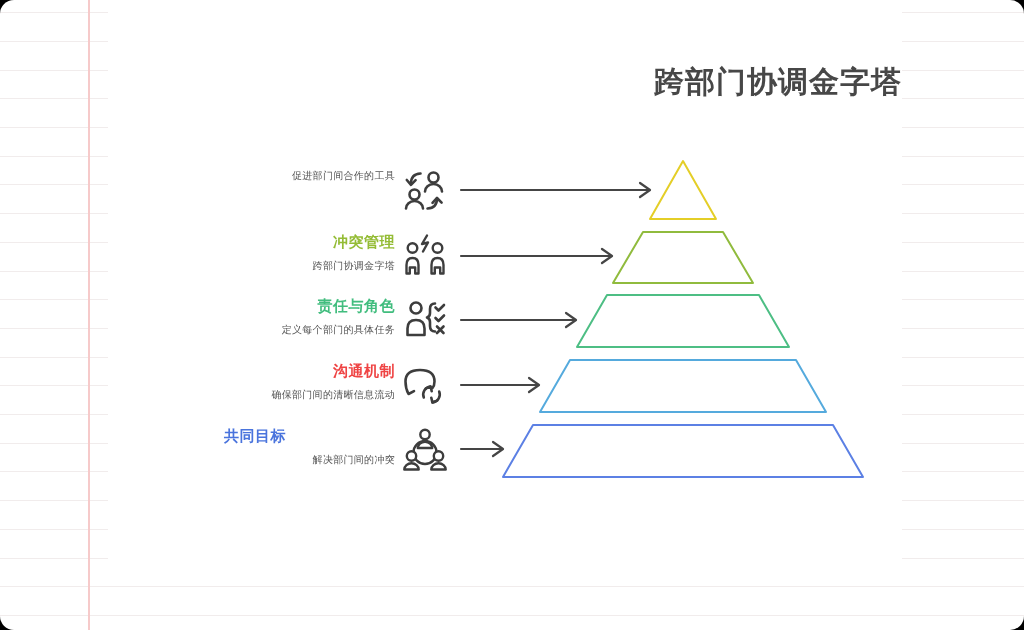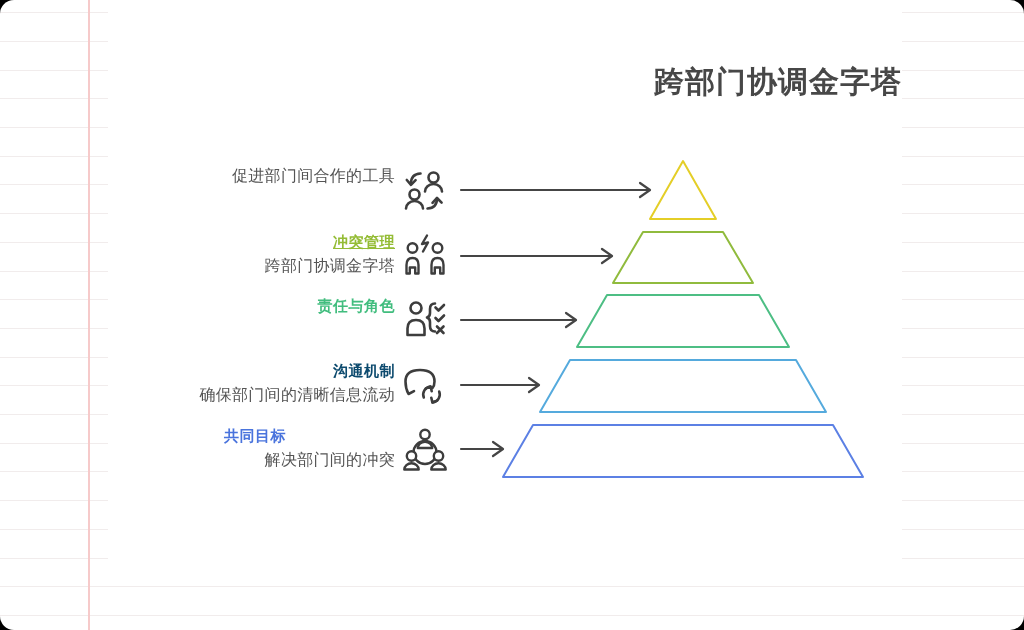--- a/index.html
+++ b/index.html
@@ -26,47 +26,48 @@
     position:absolute;left:108px;top:0;width:794px;height:577px;
     background:#fff;border-radius:4px;
   }
   .diagram-title{
     position:absolute;left:0;right:0;top:62px;margin:0;
     text-align:right;font-size:30px;font-weight:700;letter-spacing:1px;
     color:var(--title-color);
   }
   .row{position:absolute;right:507px;width:280px;text-align:right;}
   .row-title{font-size:15px;font-weight:700;line-height:18px;margin-bottom:7px;letter-spacing:0.5px;}
-  .row-desc{font-size:16px;line-height:15px;color:var(--text-color);letter-spacing:0.3px;}
+  .row-desc{font-size:10px;line-height:15px;color:var(--text-color);letter-spacing:0.3px;}
   .icon{position:absolute;left:293px;width:48px;height:48px;display:block;}
   .icon svg{width:48px;height:48px;display:block;stroke:var(--icon-color);fill:none;stroke-linecap:round;stroke-linejoin:round;}
   .diagram-svg{position:absolute;left:0;top:0;width:794px;height:577px;}
   .arrow{stroke:var(--arrow-color);fill:none;stroke-width:2.2;stroke-linecap:round;stroke-linejoin:round;}
   .tier{fill:none;stroke-width:2;stroke-linejoin:round;}
 </style>
 </head>
 <body>
 
 <div class="page">
   <div class="card">
 
     <h1 class="diagram-title">跨部门协调金字塔</h1>
 
     <div class="row" style="top:168px">
       <div class="row-desc">促进部门间合作的工具</div>
     </div>
     <div class="row" style="top:233px">
-      <div class="row-title" style="color: rgb(148, 188, 53); text-decoration: underline;">冲突管理</div>
+      <div class="row-title" style="color: rgb(148, 188, 53);">冲突管理</div>
       <div class="row-desc">跨部门协调金字塔</div>
     </div>
     <div class="row" style="top:297px">
       <div class="row-title" style="color: rgb(65, 189, 126);">责任与角色</div>
+      <div class="row-desc">定义每个部门的具体任务</div>
     </div>
     <div class="row" style="top:362px">
-      <div class="row-title" style="color: #0c4a6e;">沟通机制</div>
+      <div class="row-title" style="color: #ef4444;">沟通机制</div>
       <div class="row-desc">确保部门间的清晰信息流动</div>
     </div>
     <div class="row" style="top:427px">
       <div class="row-title" style="color: rgb(74, 116, 221); text-align: center;">共同目标</div>
       <div class="row-desc">解决部门间的冲突</div>
     </div>
 
     <span class="icon" style="top:167px">
       <svg viewBox="0 0 48 48" stroke-width="2.6">
         <circle cx="32.5" cy="10.5" r="5"></circle>

